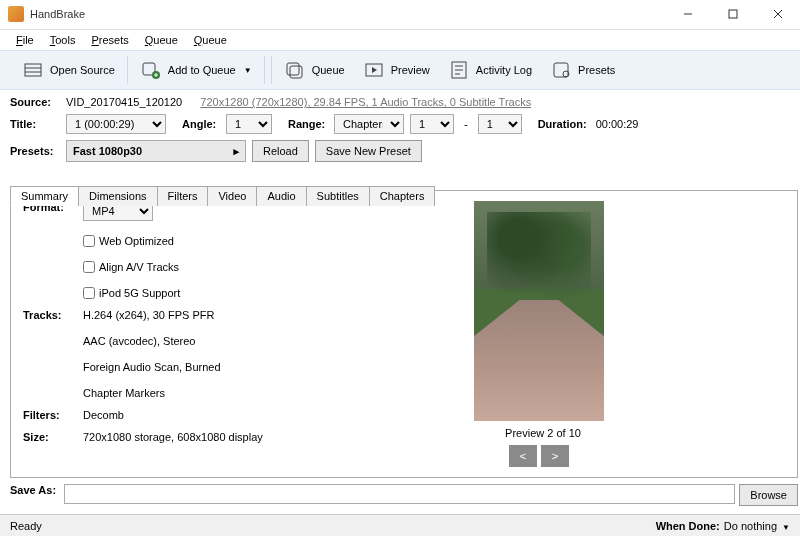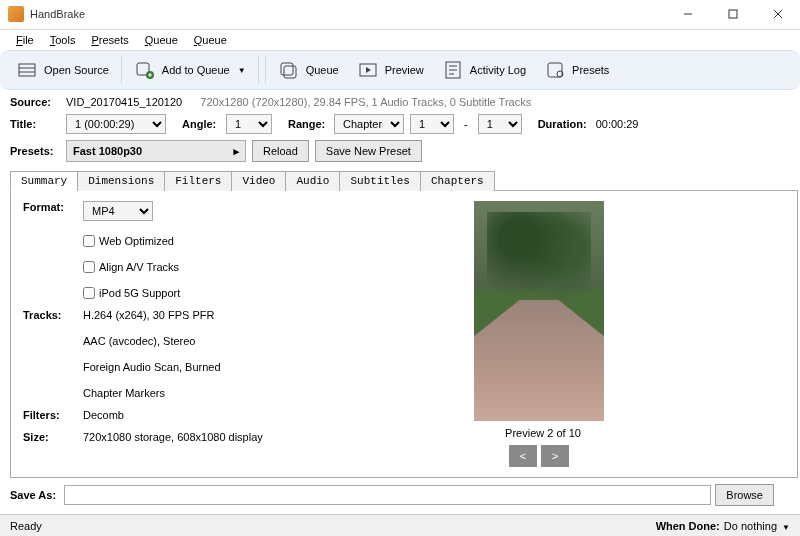--- a/index.html
+++ b/index.html
@@ -5,54 +5,54 @@
 * { margin:0; padding:0; box-sizing:border-box; font-family:"Segoe UI",Tahoma,sans-serif; font-size:11px; }
 body { background:#fff; width:800px; height:536px; overflow:hidden; display:flex; flex-direction:column; }
 .titlebar { height:30px; background:#fff; border-bottom:1px solid #ddd; display:flex; align-items:center; padding:0 0 2px 8px; color:#333; }
 .titlebar .icon { width:16px; height:16px; margin-right:6px; background:linear-gradient(135deg,#e8a33d,#d97828); border-radius:2px; }
 .titlebar .title { flex:1; }
 .winbtns { display:flex; height:100%; }
 .winbtn { width:45px; display:flex; align-items:center; justify-content:center; color:#333; cursor:pointer; }
 .menubar { height:20px; display:flex; align-items:center; padding:0 8px; background:#fff; }
 .menubar span { padding:2px 8px; cursor:pointer; text-decoration:underline; text-decoration-color:transparent; }
 .menubar span::first-letter { text-decoration:underline; }
-.toolbar { height:40px; background:#eef3f9; border-top:1px solid #d6e2ef; border-bottom:1px solid #d6e2ef; display:flex; align-items:center; padding:0 8px; gap:2px;border-radius:9px; }
+.toolbar { height:40px; background:#eef3f9; border-top:1px solid #d6e2ef; border-bottom:1px solid #d6e2ef; display:flex; align-items:center; padding:0 14px; gap:2px; }
 .tbtn { display:flex; align-items:center; gap:6px; padding:4px 8px; cursor:pointer; border-radius:2px; }
 .tsep { width:1px; height:28px; background:#cfd9e6; margin:0 2px; }
 .ticon { width:22px; height:20px; display:flex; align-items:center; justify-content:center; }
 .ticon svg { width:20px; height:20px; }
 .dd { font-size:8px; margin-left:2px; }
 .content { flex:1; padding:6px 2px 0 10px; display:flex; flex-direction:column; overflow:hidden; }
 .row { display:flex; align-items:center; margin-bottom:6px; gap:6px; }
 .lbl { font-weight:bold; min-width:50px; }
-.muted { color:#777; }
+.muted { color:#777;text-decoration:underline; }
 select,input[type=text] { height:20px; border:1px solid #aaa; background:#fff; padding:0 4px; font-size:11px; }
 select { background:#f5f5f5; }
 .btn { height:22px; padding:0 10px; background:#e9e9e9; border:1px solid #999; cursor:pointer; display:flex; align-items:center; }
 .preset-sel { flex:0 0 180px; display:flex; align-items:center; justify-content:space-between; height:22px; border:1px solid #aaa; background:#e9e9e9; padding:0 6px; cursor:pointer;font-weight:bold; }
 .tabs { display:flex; border-bottom:1px solid #aaa; margin-top:2px; }
-.tab { padding:3px 10px; border:1px solid #aaa; border-bottom:none; background:#f2f2f2; margin-right:-1px; cursor:pointer; position:relative; top:1px;font-family:Liberation Mono, monospace; }
+.tab { padding:3px 10px; border:1px solid #aaa; border-bottom:none; background:#f2f2f2; margin-right:-1px; cursor:pointer; position:relative; top:16px; }
 .tab.active { background:#fff; border-bottom:1px solid #fff; }
 .panel { flex:1; border:1px solid #aaa; border-top:none; padding:10px 12px; display:flex; gap:20px; overflow:hidden; }
 .summary-left { flex:0 0 250px; }
 .srow { display:flex; margin-bottom:4px; }
 .srow .slbl { font-weight:bold; width:60px; flex-shrink:0; }
 .srow .sval { display:flex; flex-direction:column; gap:14px; }
 .chk { display:flex; align-items:center; gap:4px; }
 .chk input { width:12px; height:12px; }
 .preview-col { flex:1; display:flex; flex-direction:column; align-items:center; }
 .preview-img { width:130px; height:220px; background:#556b4a; position:relative; overflow:hidden; }
 .pv-sky { position:absolute; top:0; left:0; right:0; height:40%; background:linear-gradient(#6a7d5f,#4f6346); }
 .pv-tree { position:absolute; top:5%; left:10%; width:80%; height:40%; background:radial-gradient(circle at 30% 30%, #2d4a27 20%, transparent 60%), radial-gradient(circle at 70% 40%, #3a5a33 25%, transparent 60%); }
 .pv-path { position:absolute; bottom:0; left:0; right:0; height:55%; background:linear-gradient(#9a837a 0%, #b59689 60%, #c7a89a 100%); clip-path:polygon(0 30%, 35% 0, 65% 0, 100% 30%, 100% 100%, 0 100%); }
 .pv-grass { position:absolute; bottom:40%; left:0; right:0; height:20%; background:#4a6b3a; }
 .pv-lbl { margin-top:6px;margin-left:8px; }
 .pv-nav { margin-top:6px; display:flex; gap:4px; }
 .pv-nav .nbtn { width:28px; height:22px; background:#8a8a8a; color:#fff; display:flex; align-items:center; justify-content:center; border:none; cursor:pointer; }
-.saveas-row { display:flex; align-items:center; gap:4px; padding:6px 26px 8px 10px; }
+.saveas-row { display:flex; align-items:flex-start; gap:4px; padding:6px 2px 8px 10px; }
 .saveas-row input { flex:1; }
 .status { height:22px; background:#f0f0f0; border-top:1px solid #ccc; display:flex; align-items:center; padding:0 10px; justify-content:space-between; }
 .status .right { display:flex; align-items:center; gap:4px; }
 .dash { margin:0 4px; }
 </style>
 </head>
 <body>
 
 <div class="titlebar">
   <div class="icon"></div>

